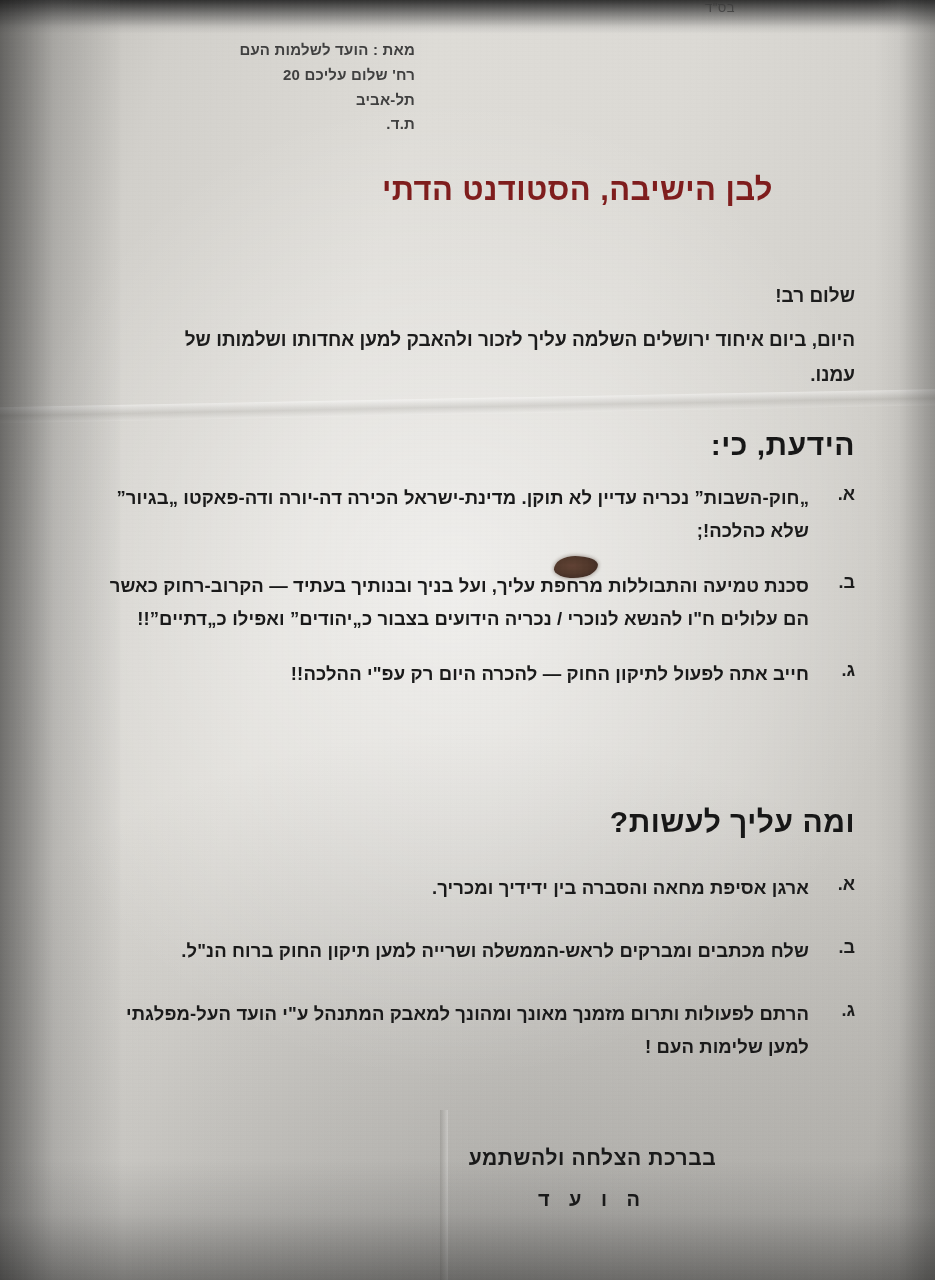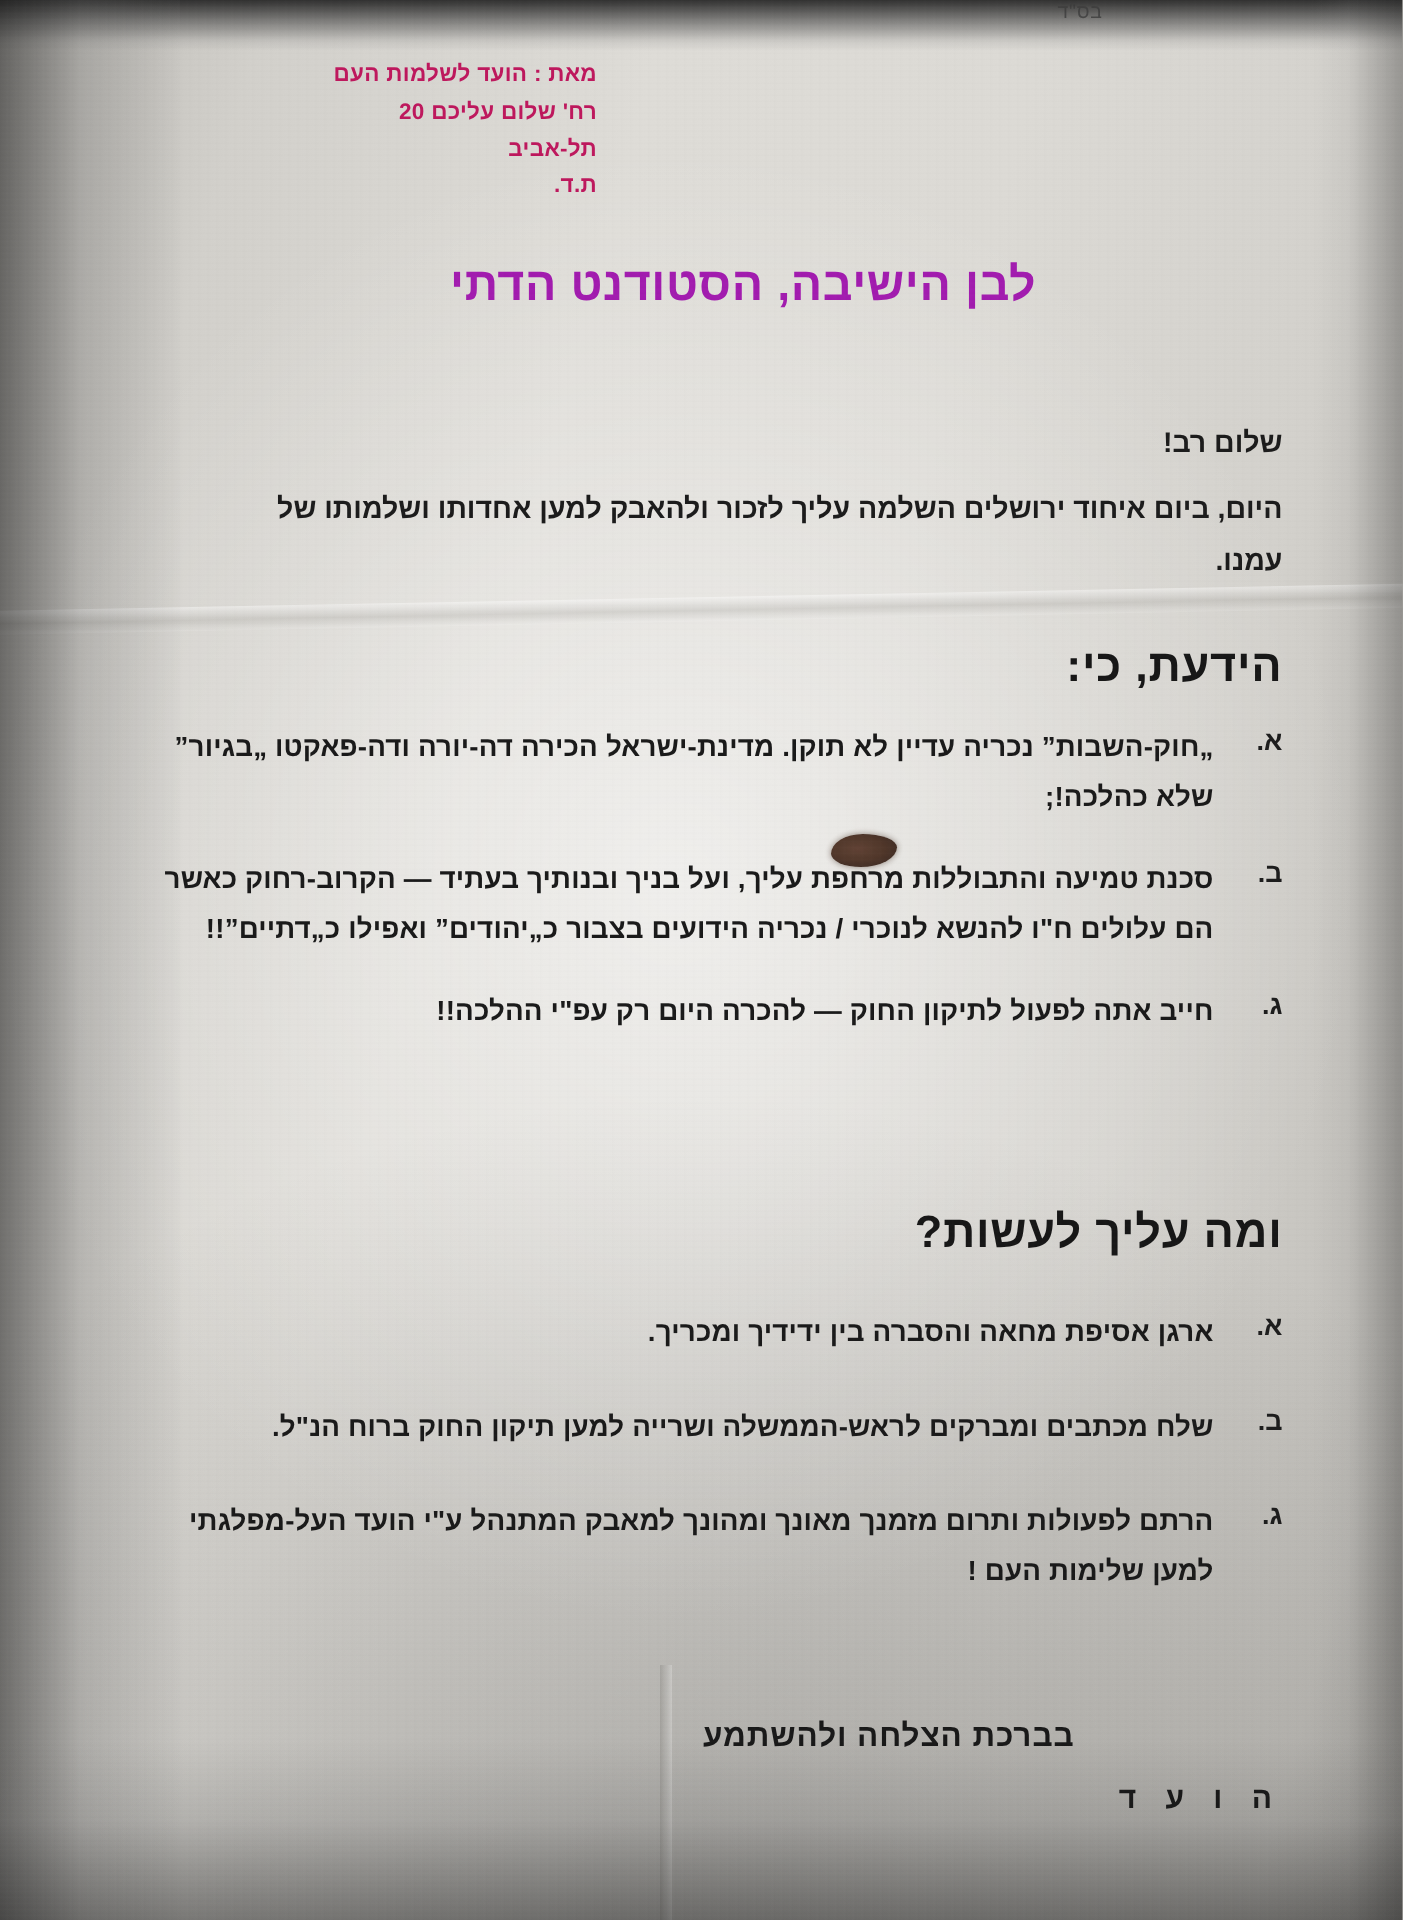--- a/index.html
+++ b/index.html
@@ -91,39 +91,39 @@
     width: 160px;
     text-align: center;
     font-size: 13px;
     color: #3a3a3a;
     opacity: .75;
     letter-spacing: .5px;
   }
   .sender {
     position: absolute;
     top: 38px;
-    right: 537px;
+    right: 520px;
     font-size: 15px;
     line-height: 1.65;
-    color: #be185d;
+    color: #404040;
     font-weight: 600;
     letter-spacing: .2px;
   }
   .sender .row { white-space: nowrap; }
   .title {
     position: absolute;
     top: 168px;
     right: 80px;
     left: 300px;
-    text-align: left;
+    text-align: center;
     font-size: 31px;
     font-weight: 700;
     line-height: 1.42;
     letter-spacing: .4px;
-    color: #a21caf;
+    color: #7f1d1d;
   }
   .greeting {
     position: absolute;
     top: 285px;
     right: 80px;
     text-align: left;
     font-size: 19px;
     font-weight: 700;
     color: #1c1c1c;
   }
@@ -205,21 +205,20 @@
     text-align: center;
     font-size: 21px;
     font-weight: 700;
     letter-spacing: .6px;
     color: #191919;
   }
   .signoff .line2 {
     margin-top: 18px;
     letter-spacing: 7px;
     font-size: 20px;
-    text-align: right;
   }
 </style>
 </head>
 <body>
 
 <div id="page">
   <div class="paper"></div>
   <div class="crease"></div>
   <div class="crease2"></div>
   <div class="top-shadow"></div>

